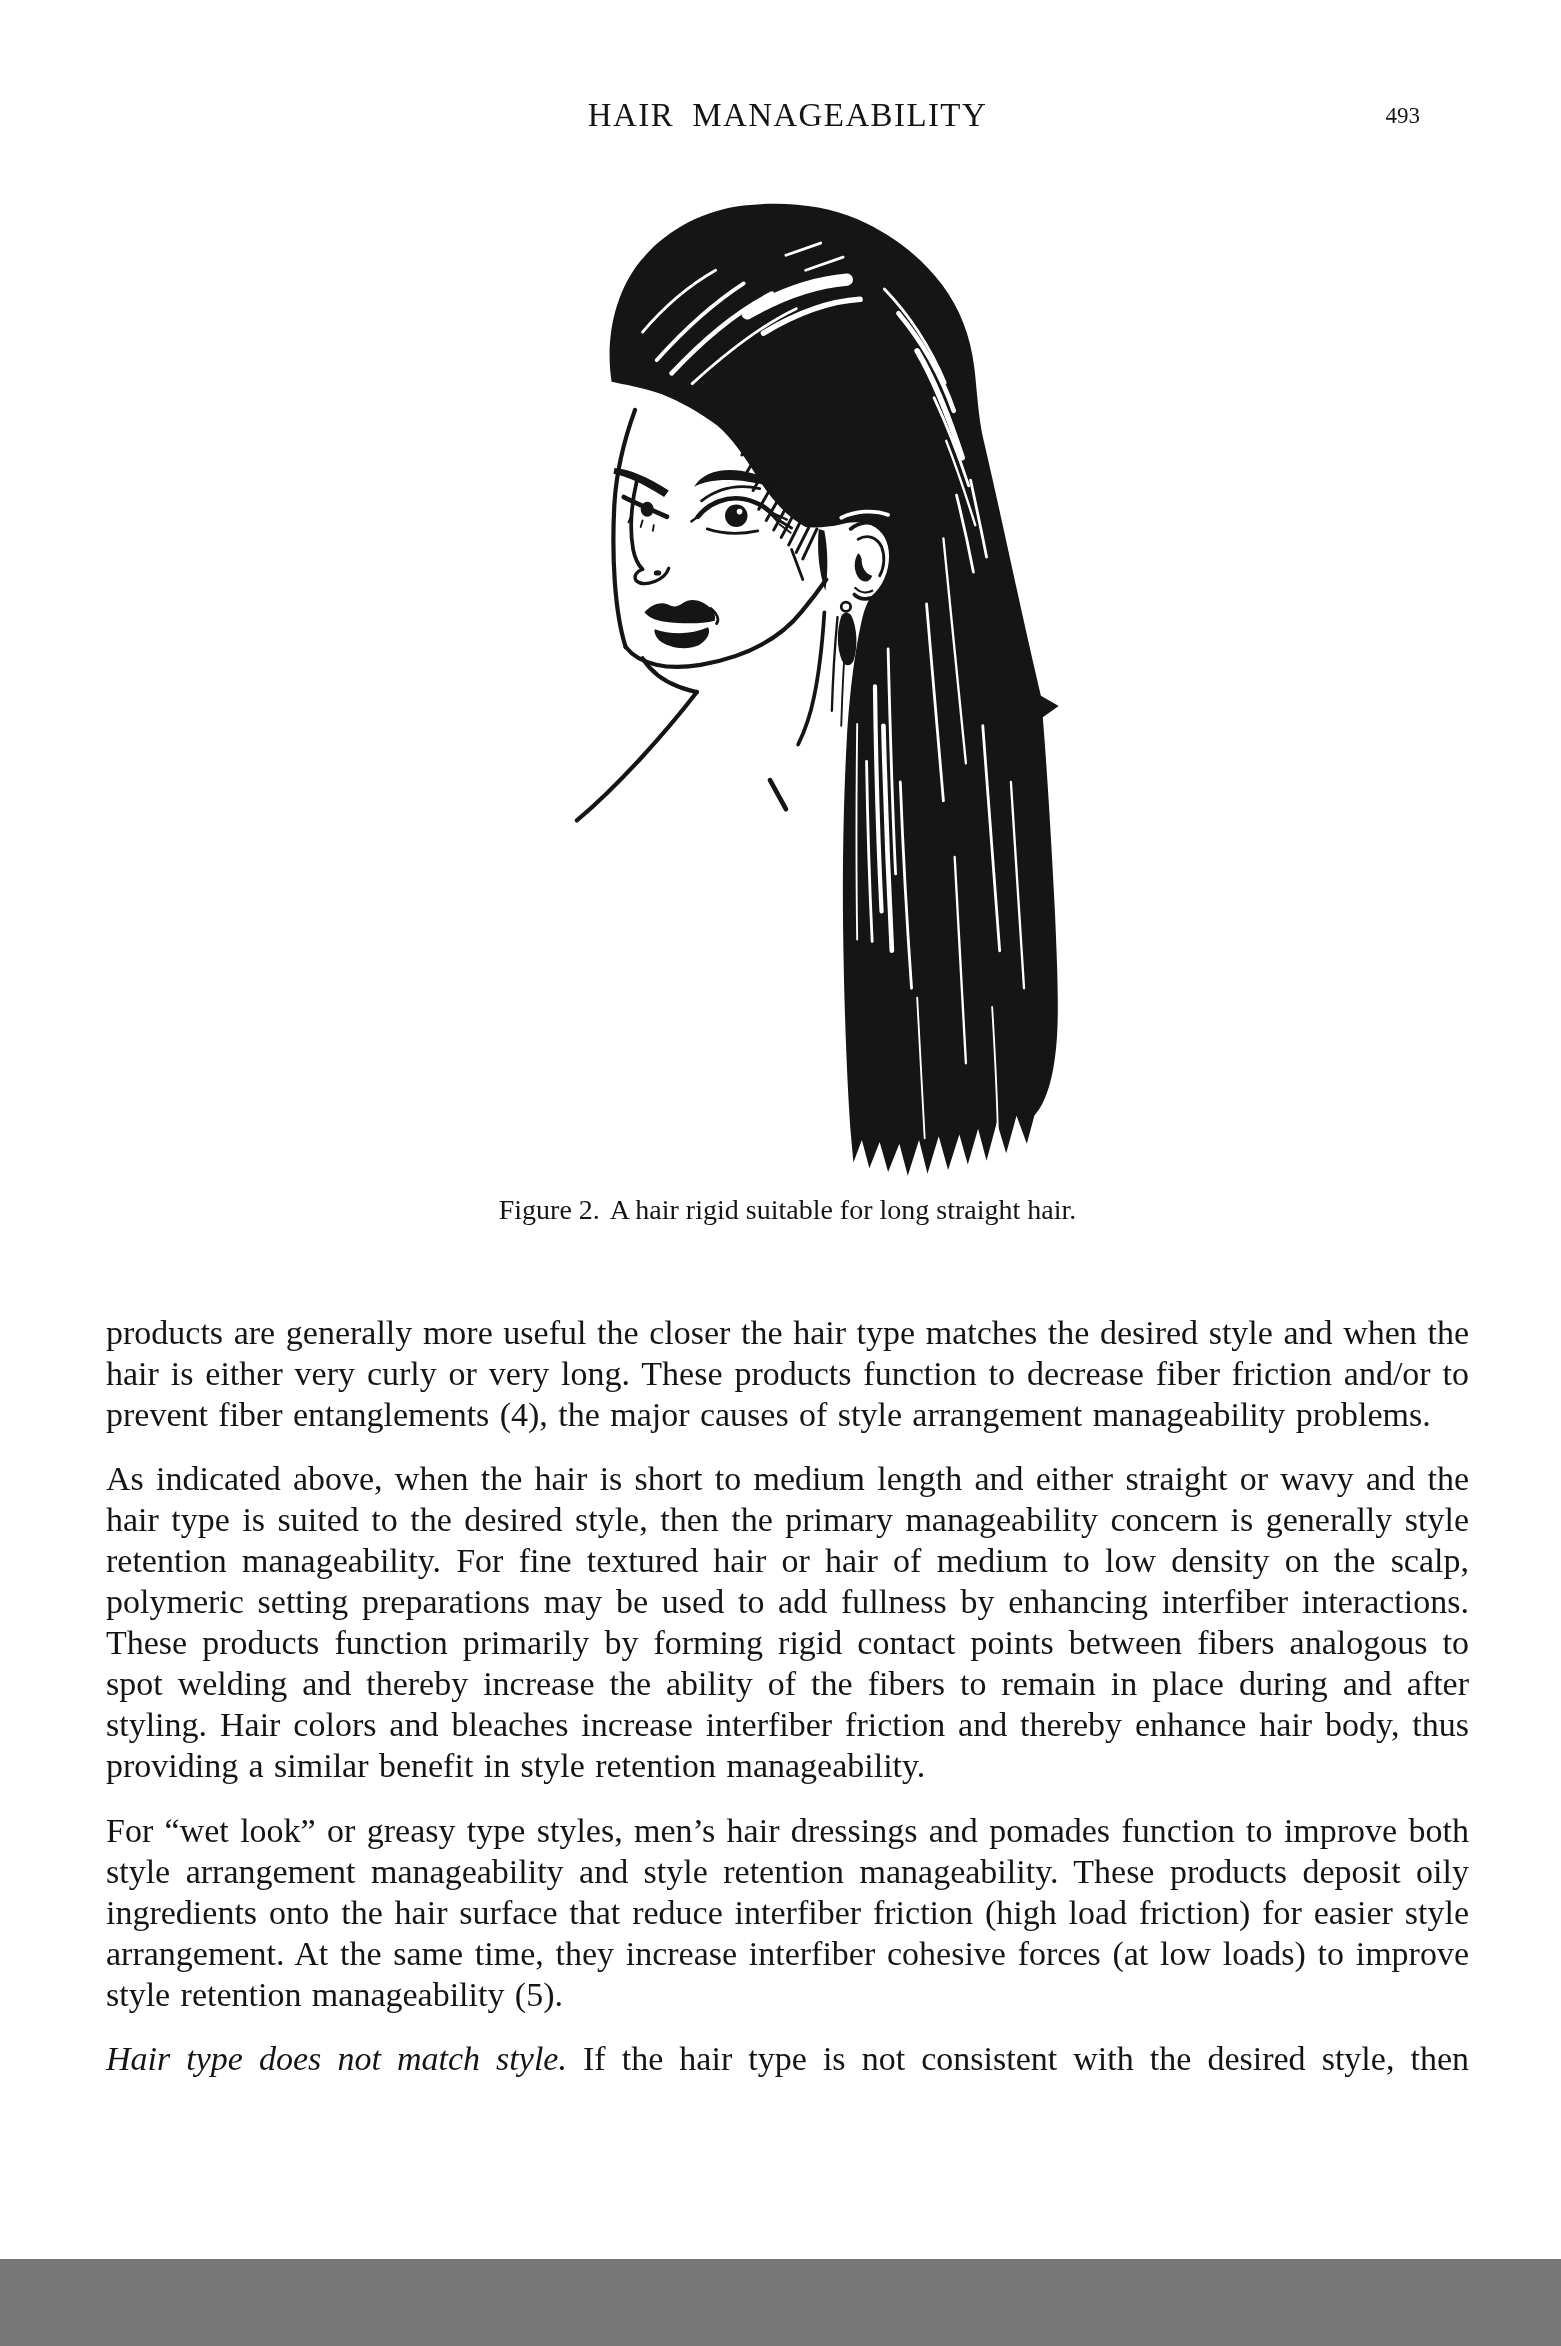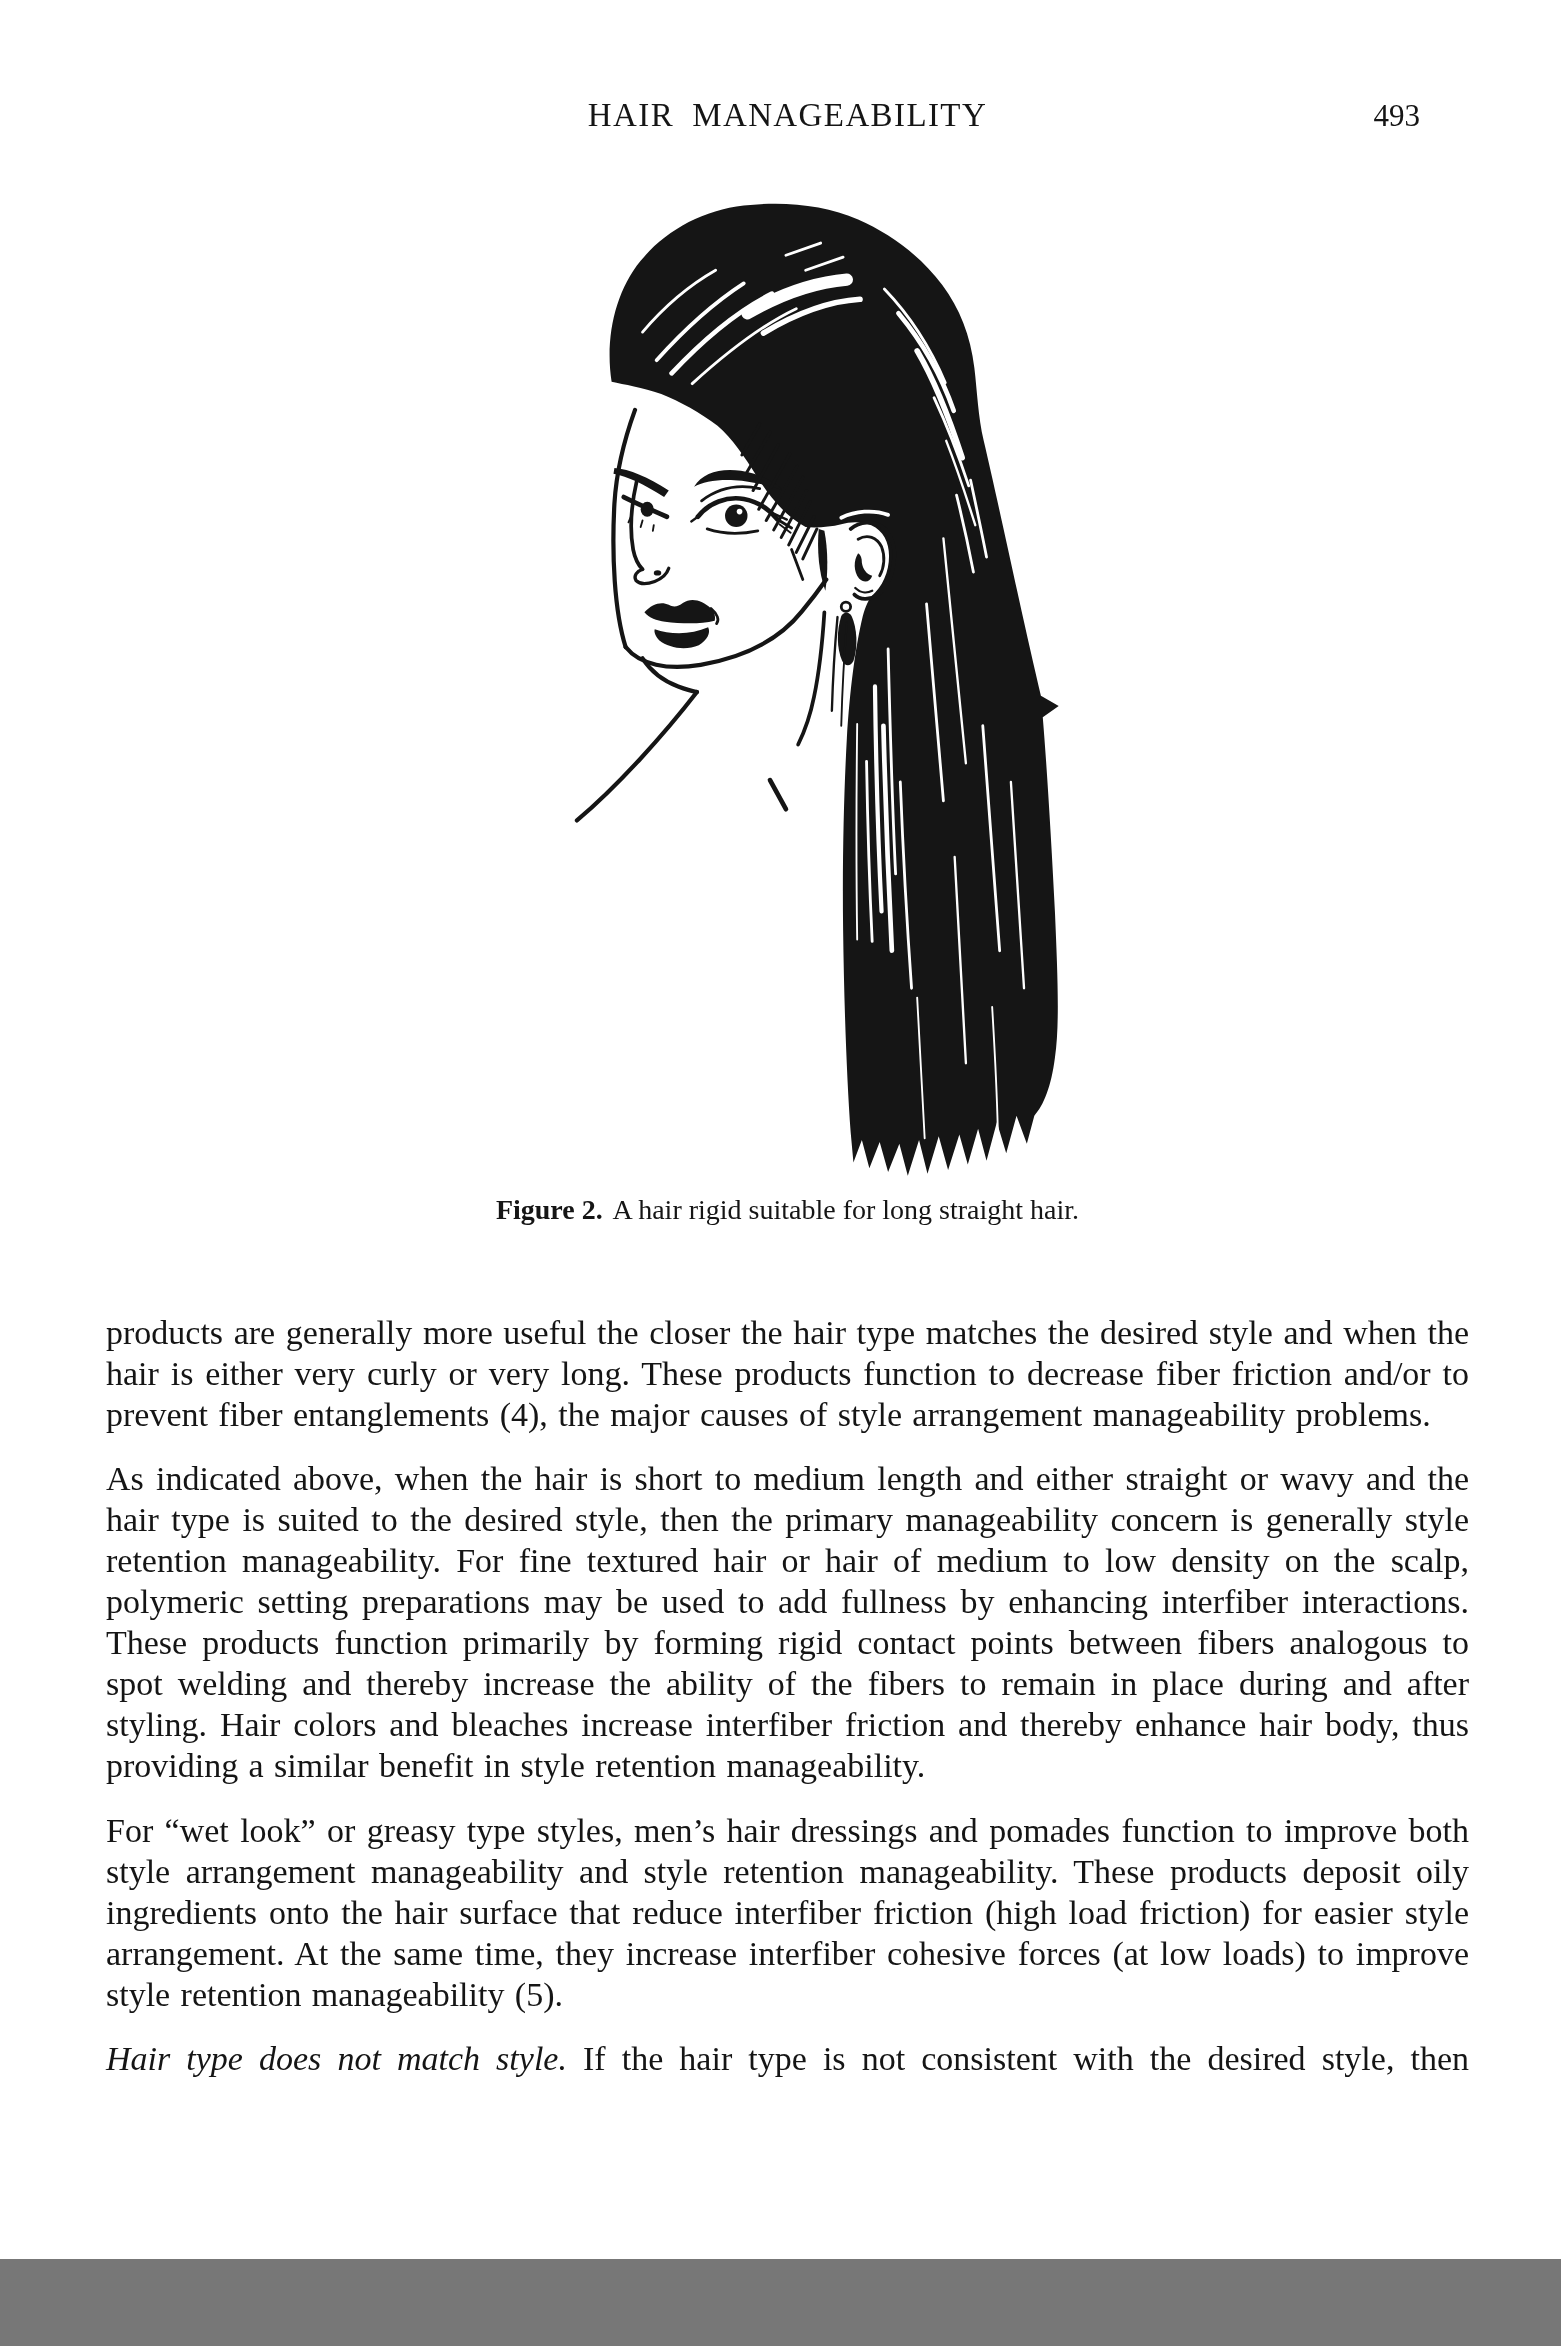--- a/index.html
+++ b/index.html
@@ -13,33 +13,33 @@
     overflow:hidden;
   }
   .running-head{
     position:absolute;top:97px;left:106px;width:1363px;
     text-align:center;
     font-size:33px;line-height:37px;
     letter-spacing:1.4px;word-spacing:8.4px;
   }
   .page-number{
     position:absolute;top:97px;right:142px;
-    font-size:31px;line-height:37px;
+    font-size:23px;line-height:37px;
   }
   .figure-wrap{
     position:absolute;left:560px;top:199px;width:525px;height:987px;
     margin:0;padding:0;
   }
   .figure-wrap svg{display:block;width:525px;height:987px;}
   .caption{
     position:absolute;left:106px;top:1192px;width:1363px;
     text-align:center;
     font-size:28px;line-height:36px;
   }
-  .caption .cap-label{font-weight:bold;margin-right:0.35em;margin-top:19px;}
+  .caption .cap-label{font-weight:normal;margin-right:0.35em;margin-top:19px;}
   .body-text{
     position:absolute;left:106px;top:1312px;width:1363px;
     font-size:34px;line-height:41px;
     text-align:justify;
     word-spacing:1.9px;
   }
   .body-text p{margin:0 0 23.4px 0;padding:0;}
   .body-text p.last{text-align-last:justify;}
   .ink-stroke{stroke:#151515;fill:none;stroke-linecap:round;stroke-linejoin:round;}
   .ink-fill{fill:#151515;stroke:none;}

